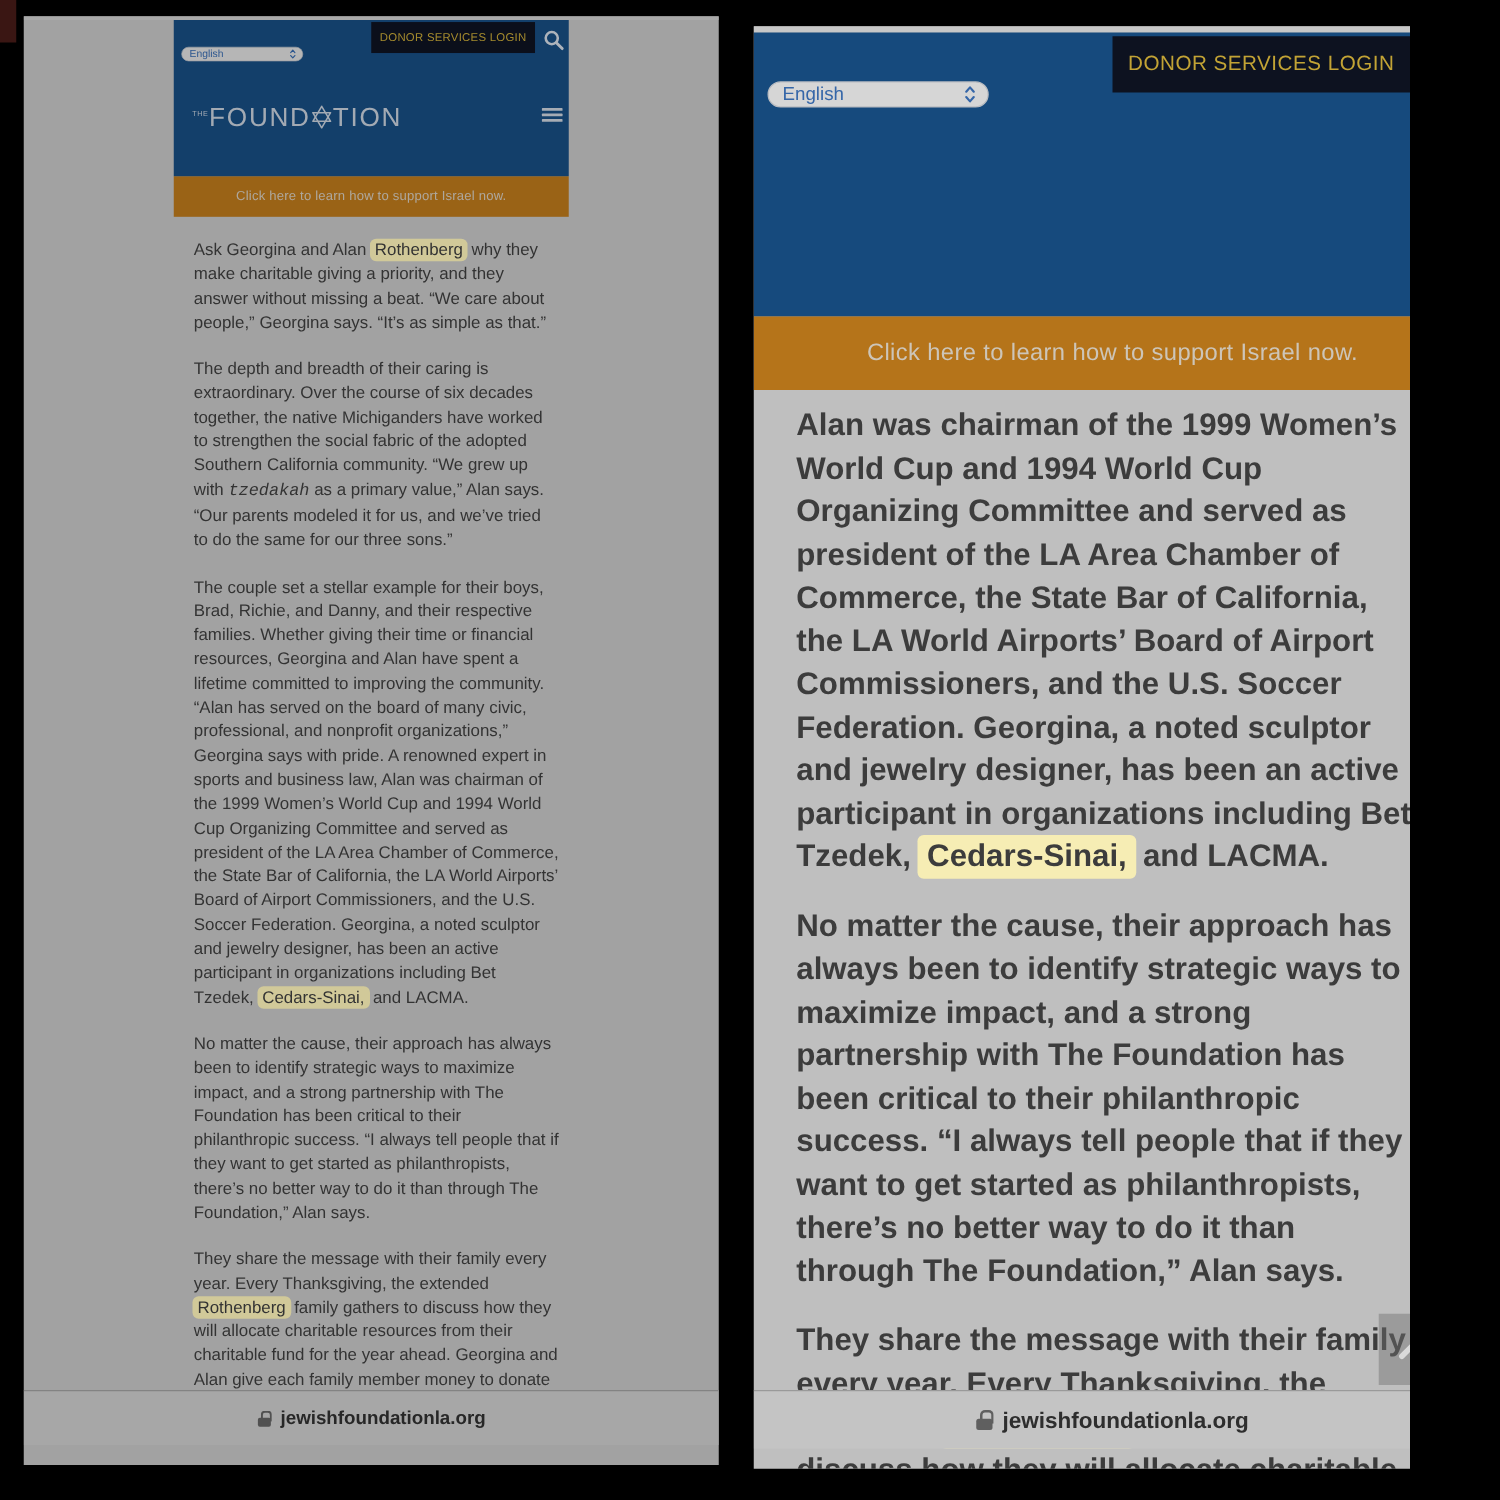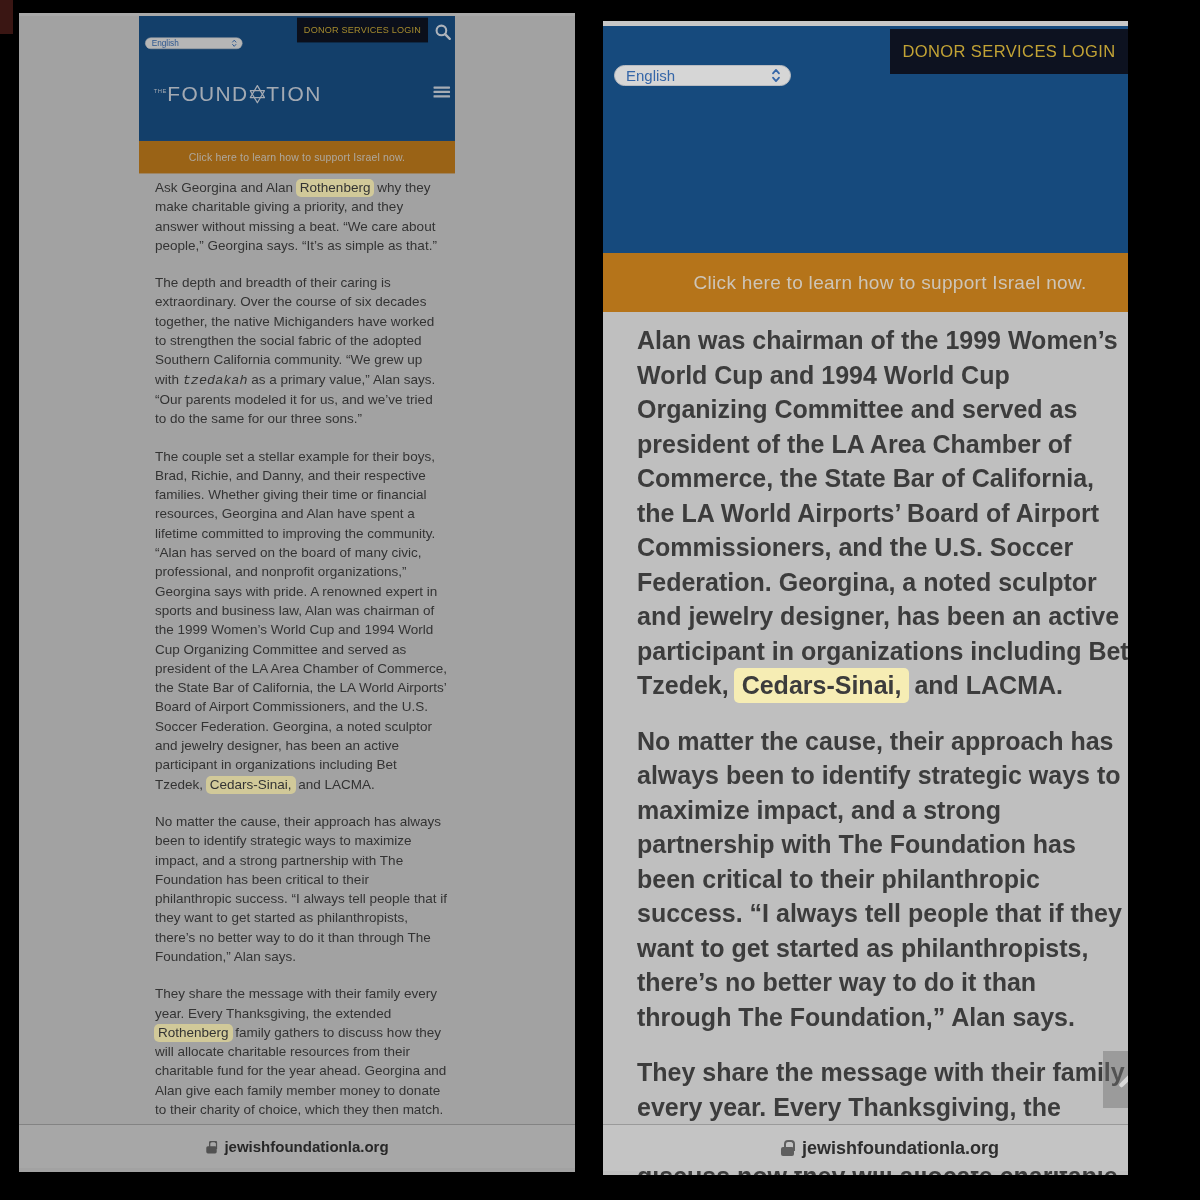--- a/index.html
+++ b/index.html
@@ -62,30 +62,30 @@
   
   .page-col { width:316px; margin:0 auto; }
   .hdr-scalebox { width:316px; height:158px; overflow:visible; }
   .hdr-scalebox .site-header { transform:scale(0.5505); transform-origin:0 0; }
 
   
   .article { color:#3c3c3c; }
   .article p { margin:0; }
   .article-lg { padding:11px 44px 0 34px; font-size:25px; line-height:34.5px;font-weight:bold; }
   .article-lg p { margin-bottom:21px; }
-  .article-sm { padding:4px 8px 0 16px; font-size:13.5px; line-height:19.3px; }
+  .article-sm { padding:16px 8px 0 16px; font-size:13.5px; line-height:19.3px; }
   .article-sm p { margin-bottom:18px; }
   .hl { background:#f6edb4; border-radius:5px; }
   .article-lg .hl { padding:3px 8px 4px; margin:-3px -2px -4px; }
   .article-sm .hl { padding:1px 4px 2px; margin:-1px -1px -2px; }
   .it { font-style:italic;font-family:Liberation Mono, monospace; }
 
   
   .url-bar {
-    position:absolute; left:0; right:0; bottom:4px;
+    position:absolute; left:0; right:0; bottom:16px;
     background:#c4c4c4; border-top:1px solid #9a9a9a;
     display:flex; align-items:center; justify-content:center; gap:8px;
     color:#2e2e2e; font-weight:bold; cursor:pointer;
   }
   .url-bar-lg { height:47px; font-size:18px; }
   .url-bar-sm { height:44px; font-size:15px; gap:6px; }
   .lock { position:relative; display:inline-block; width:13px; height:16px; }
   .lock::before {
     content:""; position:absolute; left:3px; top:0; width:7px; height:9px;
     border:2px solid #5f5f5f; border-bottom:none; border-radius:4px 4px 0 0;

